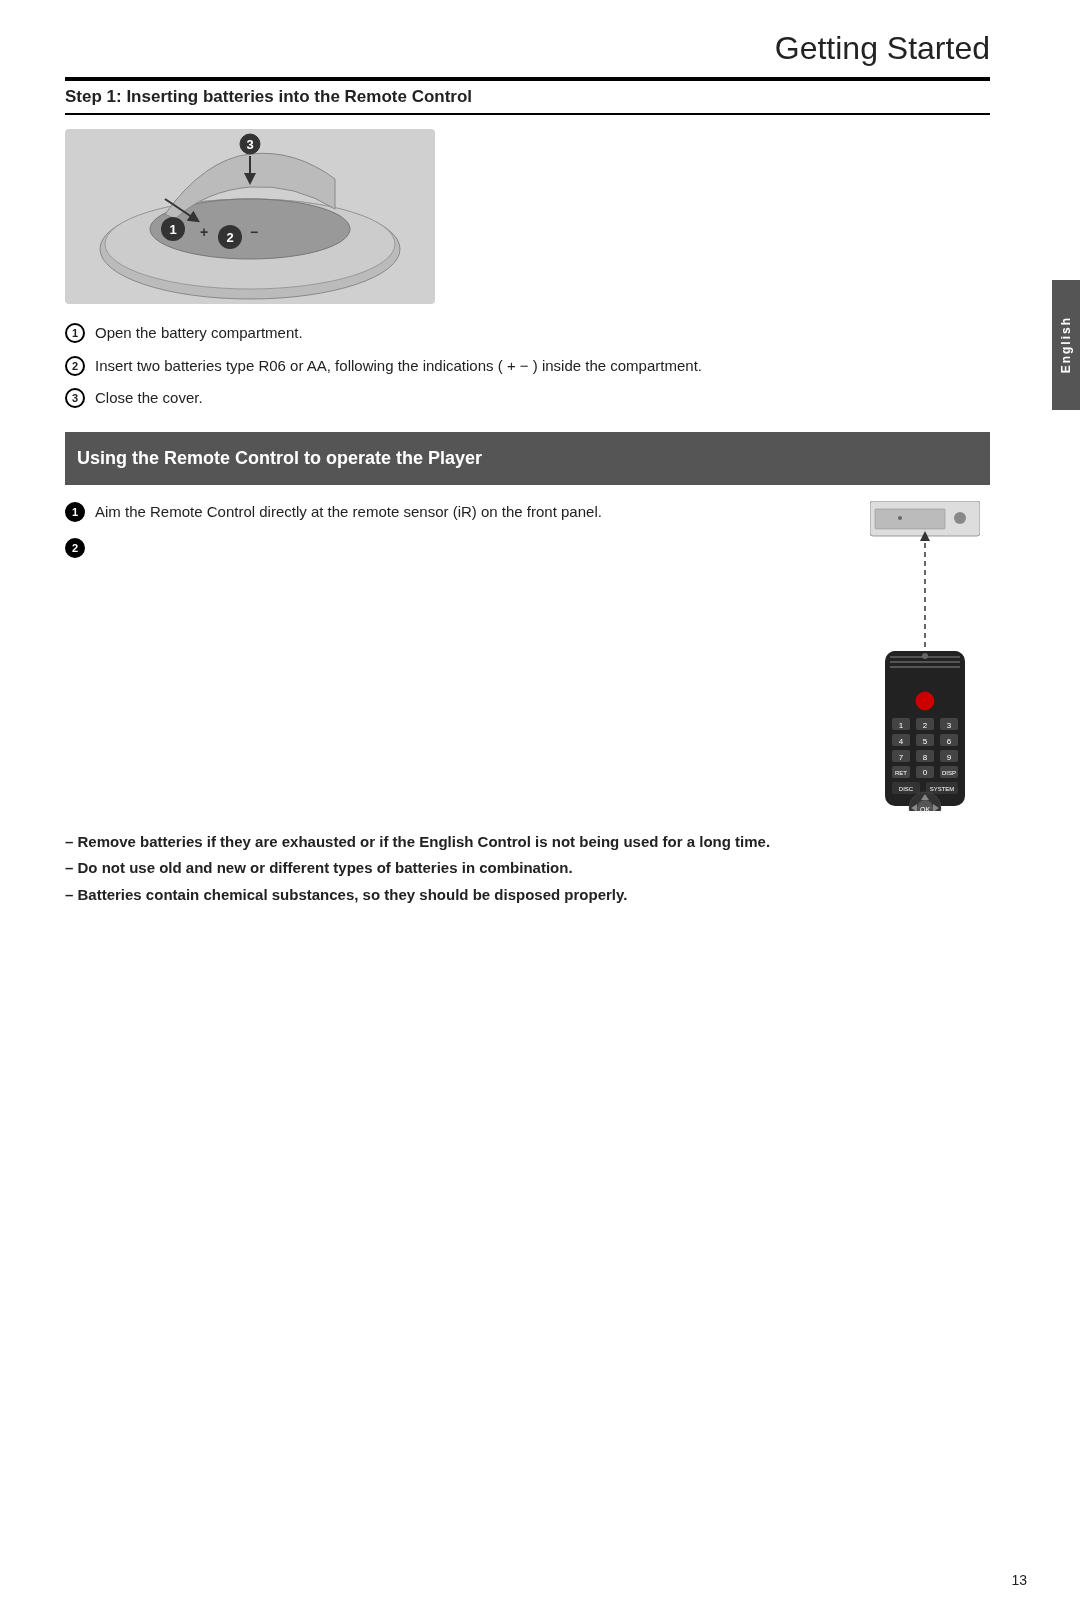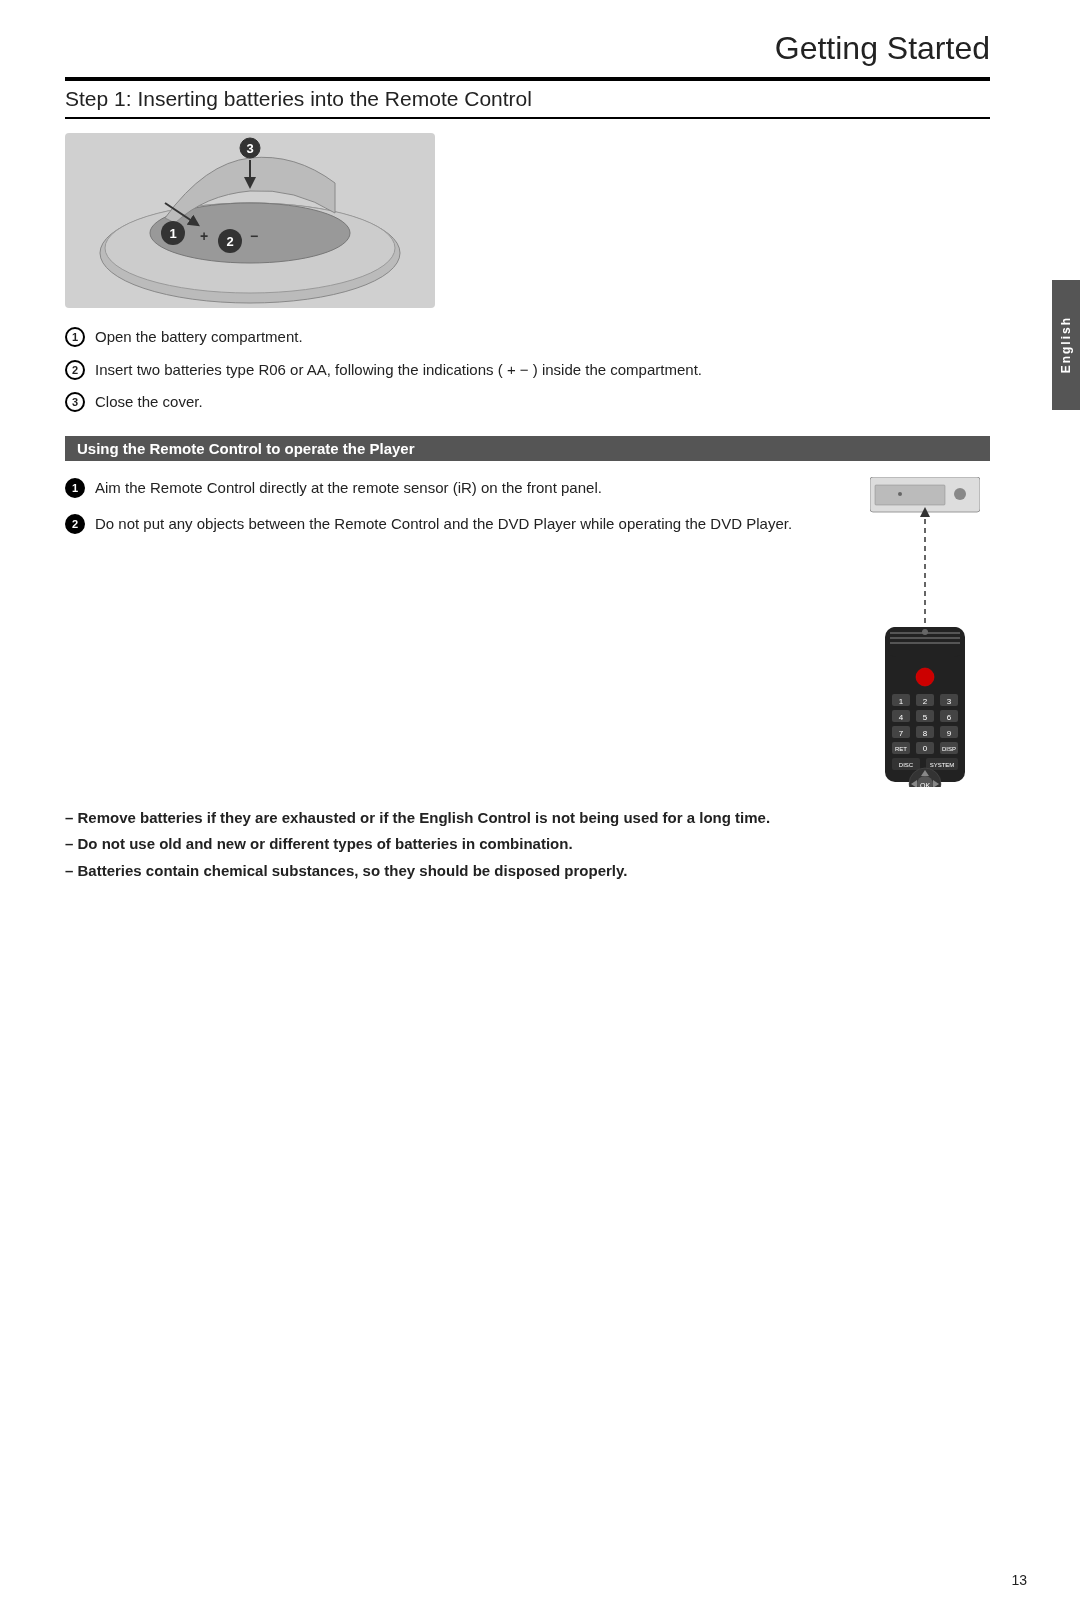--- a/index.html
+++ b/index.html
@@ -52,22 +52,22 @@
     }
 
     
     .step-header {
       border-top: 2px solid #000;
       border-bottom: 2px solid #000;
       padding: 6px 0;
       margin-bottom: 14px;
     }
     .step-header h2 {
-      font-size: 21px;
-      font-weight: normal;
+      font-size: 17px;
+      font-weight: bold;
     }
 
     
     .battery-image {
       background: #d0d0d0;
       width: 370px;
       height: 175px;
       margin-bottom: 18px;
       position: relative;
       border-radius: 4px;
@@ -107,22 +107,22 @@
     }
     .instruction-text {
       font-size: 15px;
       line-height: 1.5;
     }
 
     
     .using-header {
       background: #555;
       color: #fff;
-      padding: 4px 12px;
-      font-size: 15px;
+      padding: 16px 12px;
+      font-size: 18px;
       font-weight: bold;
       margin-top: 22px;
       margin-bottom: 16px;
     }
 
     
     .using-section {
       display: flex;
       gap: 20px;
       margin-bottom: 20px;
@@ -239,21 +239,20 @@
   </div>
 
   <div class="using-section">
     <div class="using-text">
       <div class="instruction-item">
         <div class="circle-num filled">1</div>
         <span class="instruction-text">Aim the Remote Control directly at the remote sensor (iR) on the front panel.</span>
       </div>
       <div class="instruction-item" style="margin-top:14px;">
         <div class="circle-num filled">2</div>
-        <span class="instruction-text">Do not put any objects between the Remote Control and the DVD Player while operating the DVD Player.</span>
       </div>
     </div>
 
     <div class="remote-image">
       <svg class="remote-svg" viewBox="0 0 110 310" xmlns="http://www.w3.org/2000/svg">
 
         <rect x="0" y="0" width="110" height="35" fill="#ddd" stroke="#999" stroke-width="1" rx="3"></rect>
         <rect x="5" y="8" width="70" height="20" fill="#bbb" stroke="#888" stroke-width="0.5" rx="1"></rect>
         <circle cx="90" cy="17" r="6" fill="#888"></circle>
 

